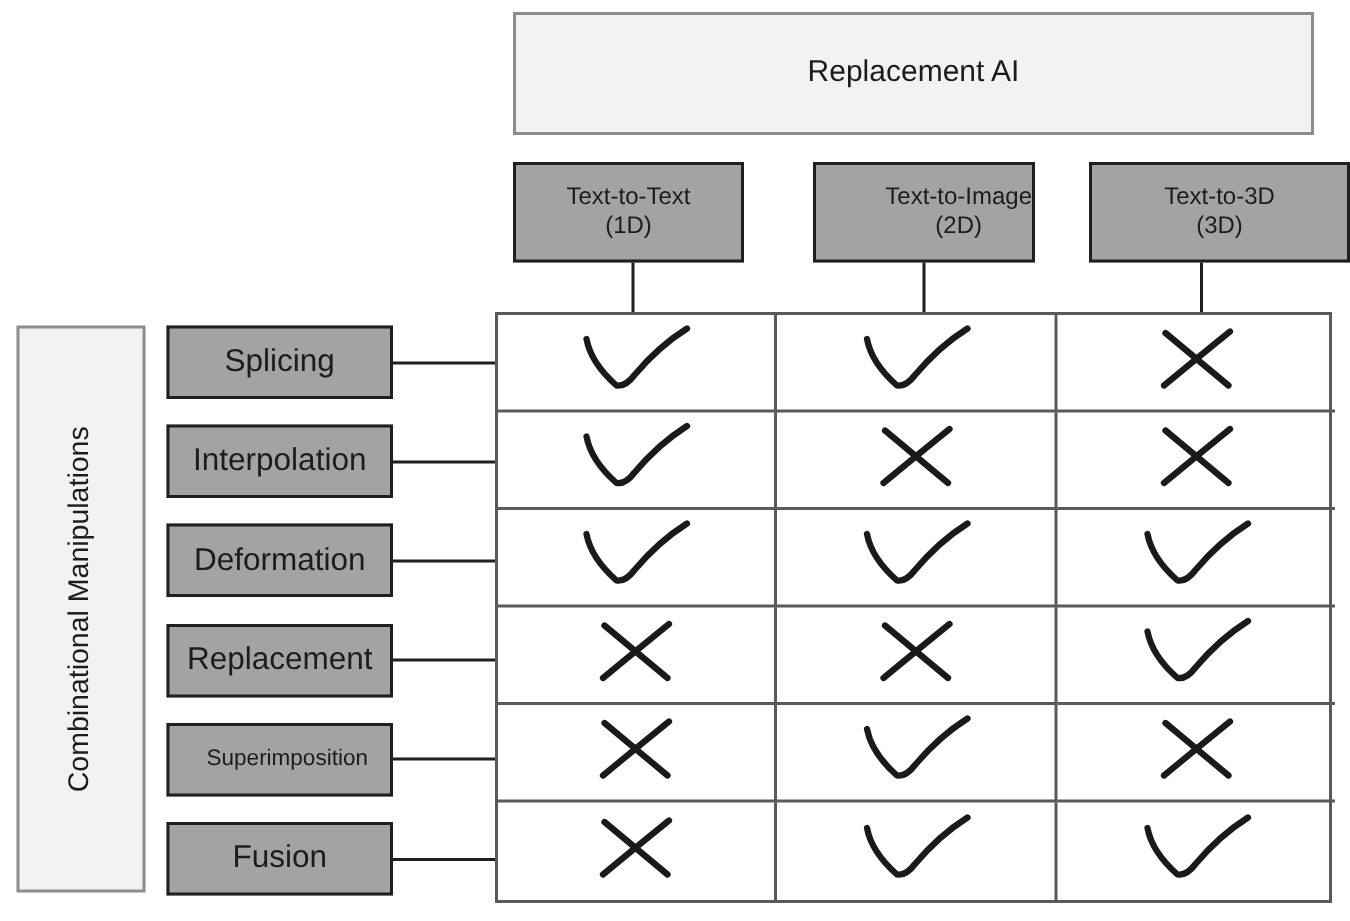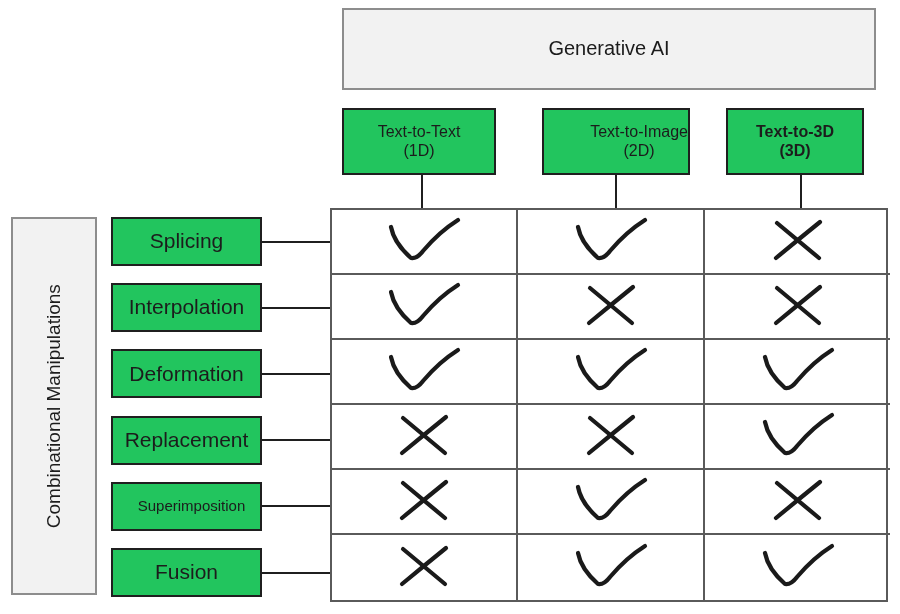--- a/index.html
+++ b/index.html
@@ -18,21 +18,21 @@
 
   
   .box {
     position: absolute;
     box-sizing: border-box;
     display: flex;
     align-items: center;
     justify-content: center;
     text-align: center;
     color: #1c1c1c;
-    background: #22c55e;
+    background: #a3a3a3;
     line-height: 1.18;
   }
 
   
   .banner {
     background: #f2f2f2;
     border: 2px solid #8d8d8d;
   }
 
   
@@ -44,21 +44,21 @@
     left: 342px; top: 8px; width: 534px; height: 82px;
     font-size: 20px;
   }
 
   .col-head {
     top: 108px; height: 67px;
     font-size: 16px;
   }
   #col-head-0 { left: 342px; width: 154px; }
   #col-head-1 { left: 542px; width: 148px; justify-content: flex-end; }
-  #col-head-2 { left: 726px; width: 138px; font-weight: bold; }
+  #col-head-2 { left: 726px; width: 174px; }
 
   .col-head span { display: block; }
 
   
   .col-stem {
     position: absolute;
     width: 2px;
     background: #1f1f1f;
     top: 175px;
     height: 33px;
@@ -124,21 +124,21 @@
     clip: rect(0 0 0 0);
     white-space: nowrap;
   }
 </style>
 </head>
 <body>
 
 <div id="canvas">
 
   <div class="box banner" id="gen-ai">
-    <span>Generative AI</span>
+    <span>Replacement AI</span>
   </div>
 
   <div class="box node col-head" id="col-head-0">
     <div>
       <span>Text-to-Text</span>
       <span>(1D)</span>
     </div>
   </div>
   <div class="box node col-head" id="col-head-1">
     <div>

